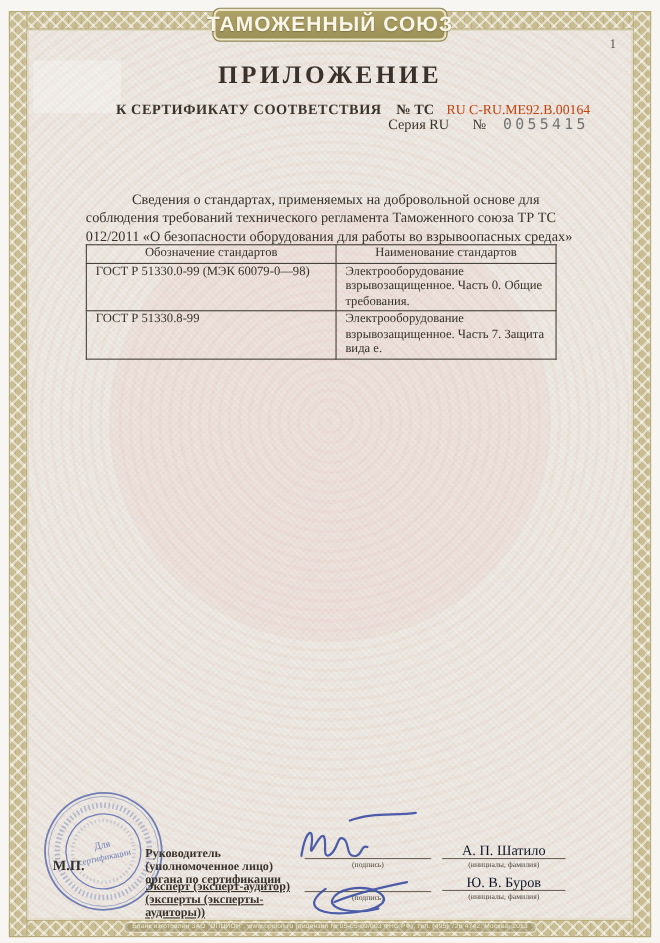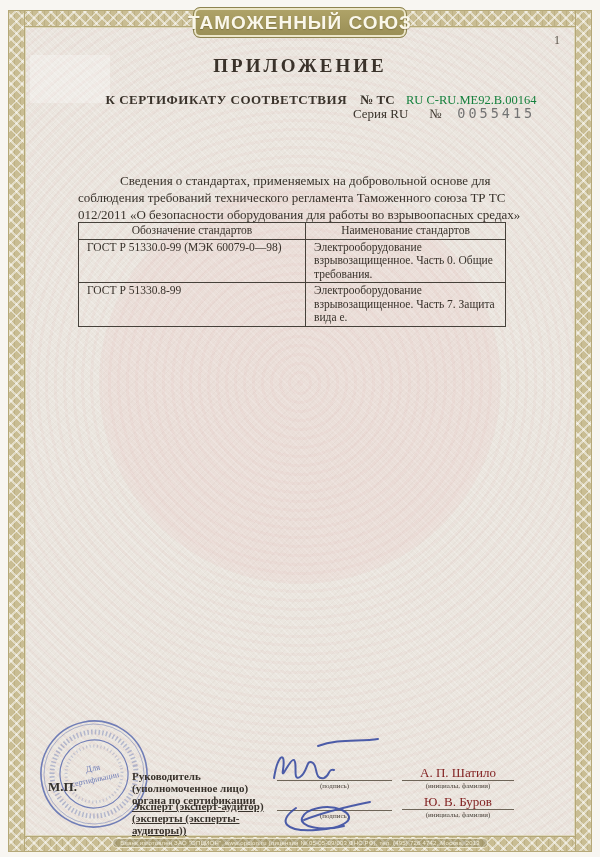--- a/index.html
+++ b/index.html
@@ -57,31 +57,31 @@
     color:#faf7ea;text-shadow:0 1px 1px rgba(90,80,40,.45);
     white-space:nowrap;
   }
   .page-num{
     position:absolute;right:40px;top:33px;
     font-size:12px;color:#5a5248;
   }
   .doc-title{
     position:absolute;left:0;right:0;top:55px;
     text-align:center;
-    font-size:19px;font-weight:700;letter-spacing:3px;
+    font-size:23px;font-weight:700;letter-spacing:3px;
     color:#3a322a;
   }
   .cert-line{
     position:absolute;left:0;right:0;top:92px;
     text-align:center;white-space:nowrap;
     color:#3a332b;font-size:13px;
   }
   .cert-line .lbl{font-weight:700;letter-spacing:.5px;margin-left:42px;}
   .cert-line .no-lbl{font-weight:700;margin-left:10px;}
-  .cert-line .no-val{font-weight:400;margin-left:8px;font-size:12.5px;color:#15803d;}
+  .cert-line .no-val{font-weight:400;margin-left:8px;font-size:12.5px;color:#c2410c;}
   .series-line{
     position:absolute;left:353px;top:105px;
     font-size:13px;color:#3a332b;white-space:nowrap;
   }
   .series-line .s-lbl{margin-right:18px;}
   .series-line .s-no{margin-right:12px;}
   .series-line .s-val{
     color:#737373;letter-spacing:3px;font-size:13.5px;
     font-family:"DejaVu Sans Mono", monospace;
   }
@@ -131,21 +131,21 @@
   .name-line1{left:402px;top:780px;width:112px;}
   .name-line2{left:402px;top:809px;width:112px;}
   .caption{
     position:absolute;font-size:7px;color:#4a443c;text-align:center;
   }
   .cap-sign1{left:277px;top:782px;width:115px;}
   .cap-sign2{left:277px;top:812px;width:115px;}
   .cap-name1{left:402px;top:782px;width:112px;}
   .cap-name2{left:402px;top:811px;width:112px;}
   .name{
-    position:absolute;font-size:13px;color:#7f1d1d;text-align:center;width:112px;left:402px;
+    position:absolute;font-size:13px;color:#0f172a;text-align:center;width:112px;left:402px;
   }
   .name1{top:765px;}
   .name2{top:794px;}
   .signatures{
     position:absolute;left:258px;top:730px;width:150px;height:110px;
     pointer-events:none;
   }
 
   
   .print-info{

